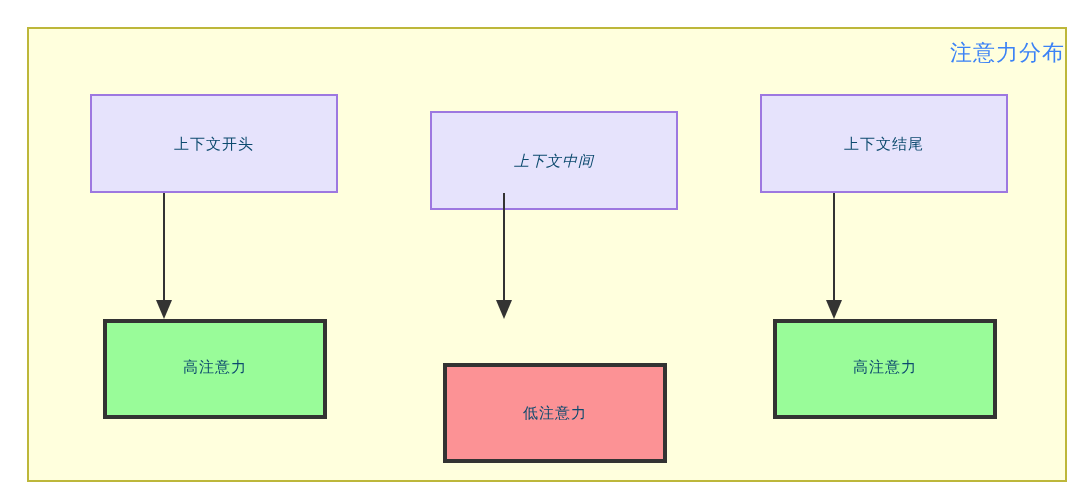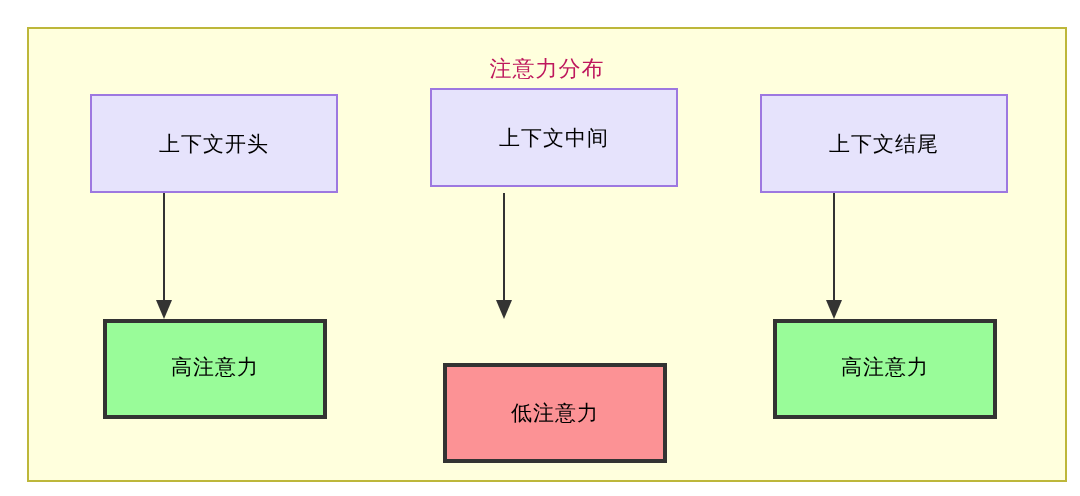--- a/index.html
+++ b/index.html
@@ -28,38 +28,37 @@
     height: 455px;
     box-sizing: border-box;
     background: #ffffdd;
     border: 2px solid #bdb73a;
   }
   #diagram-title {
     position: absolute;
     left: 0;
     top: 10px;
     width: 100%;
-    text-align: center;
+    text-align: right;
     font-size: 22px;
     line-height: 28px;
-    color: #be185d;
+    color: #3b82f6;
     letter-spacing: 1px;
     white-space: nowrap;
-    margin-top: 16px;
   }
   
   .node {
     position: absolute;
     box-sizing: border-box;
     display: flex;
     align-items: center;
     justify-content: center;
     text-align: center;
-    color: #000000;
-    font-size: 21px;
+    color: #0c4a6e;
+    font-size: 15px;
     line-height: 26px;
     letter-spacing: 1px;
     white-space: nowrap;
   }
   .node.context {
     width: 248px;
     height: 99px;
     background: #e6e3fc;
     border: 2px solid #9d78e0;
   }
@@ -70,21 +69,21 @@
   }
   .node.attention.high {
     background: #99fc99;
     font-family: Liberation Mono, monospace;
   }
   .node.attention.low {
     background: #fc9295;
   }
   
   #node-context-start { left: 61px;  top: 65px; }
-  #node-context-mid   { left: 401px; top: 59px; }
+  #node-context-mid   { left: 401px; top: 82px; font-style: italic; }
   #node-context-end   { left: 731px; top: 65px; }
   
   #node-attention-start { left: 74px;  top: 290px; }
   #node-attention-mid   { left: 414px; top: 290px; margin-top: 44px; }
   #node-attention-end   { left: 744px; top: 290px; }
   
   .arrow-svg {
     position: absolute;
     overflow: visible;
   }

